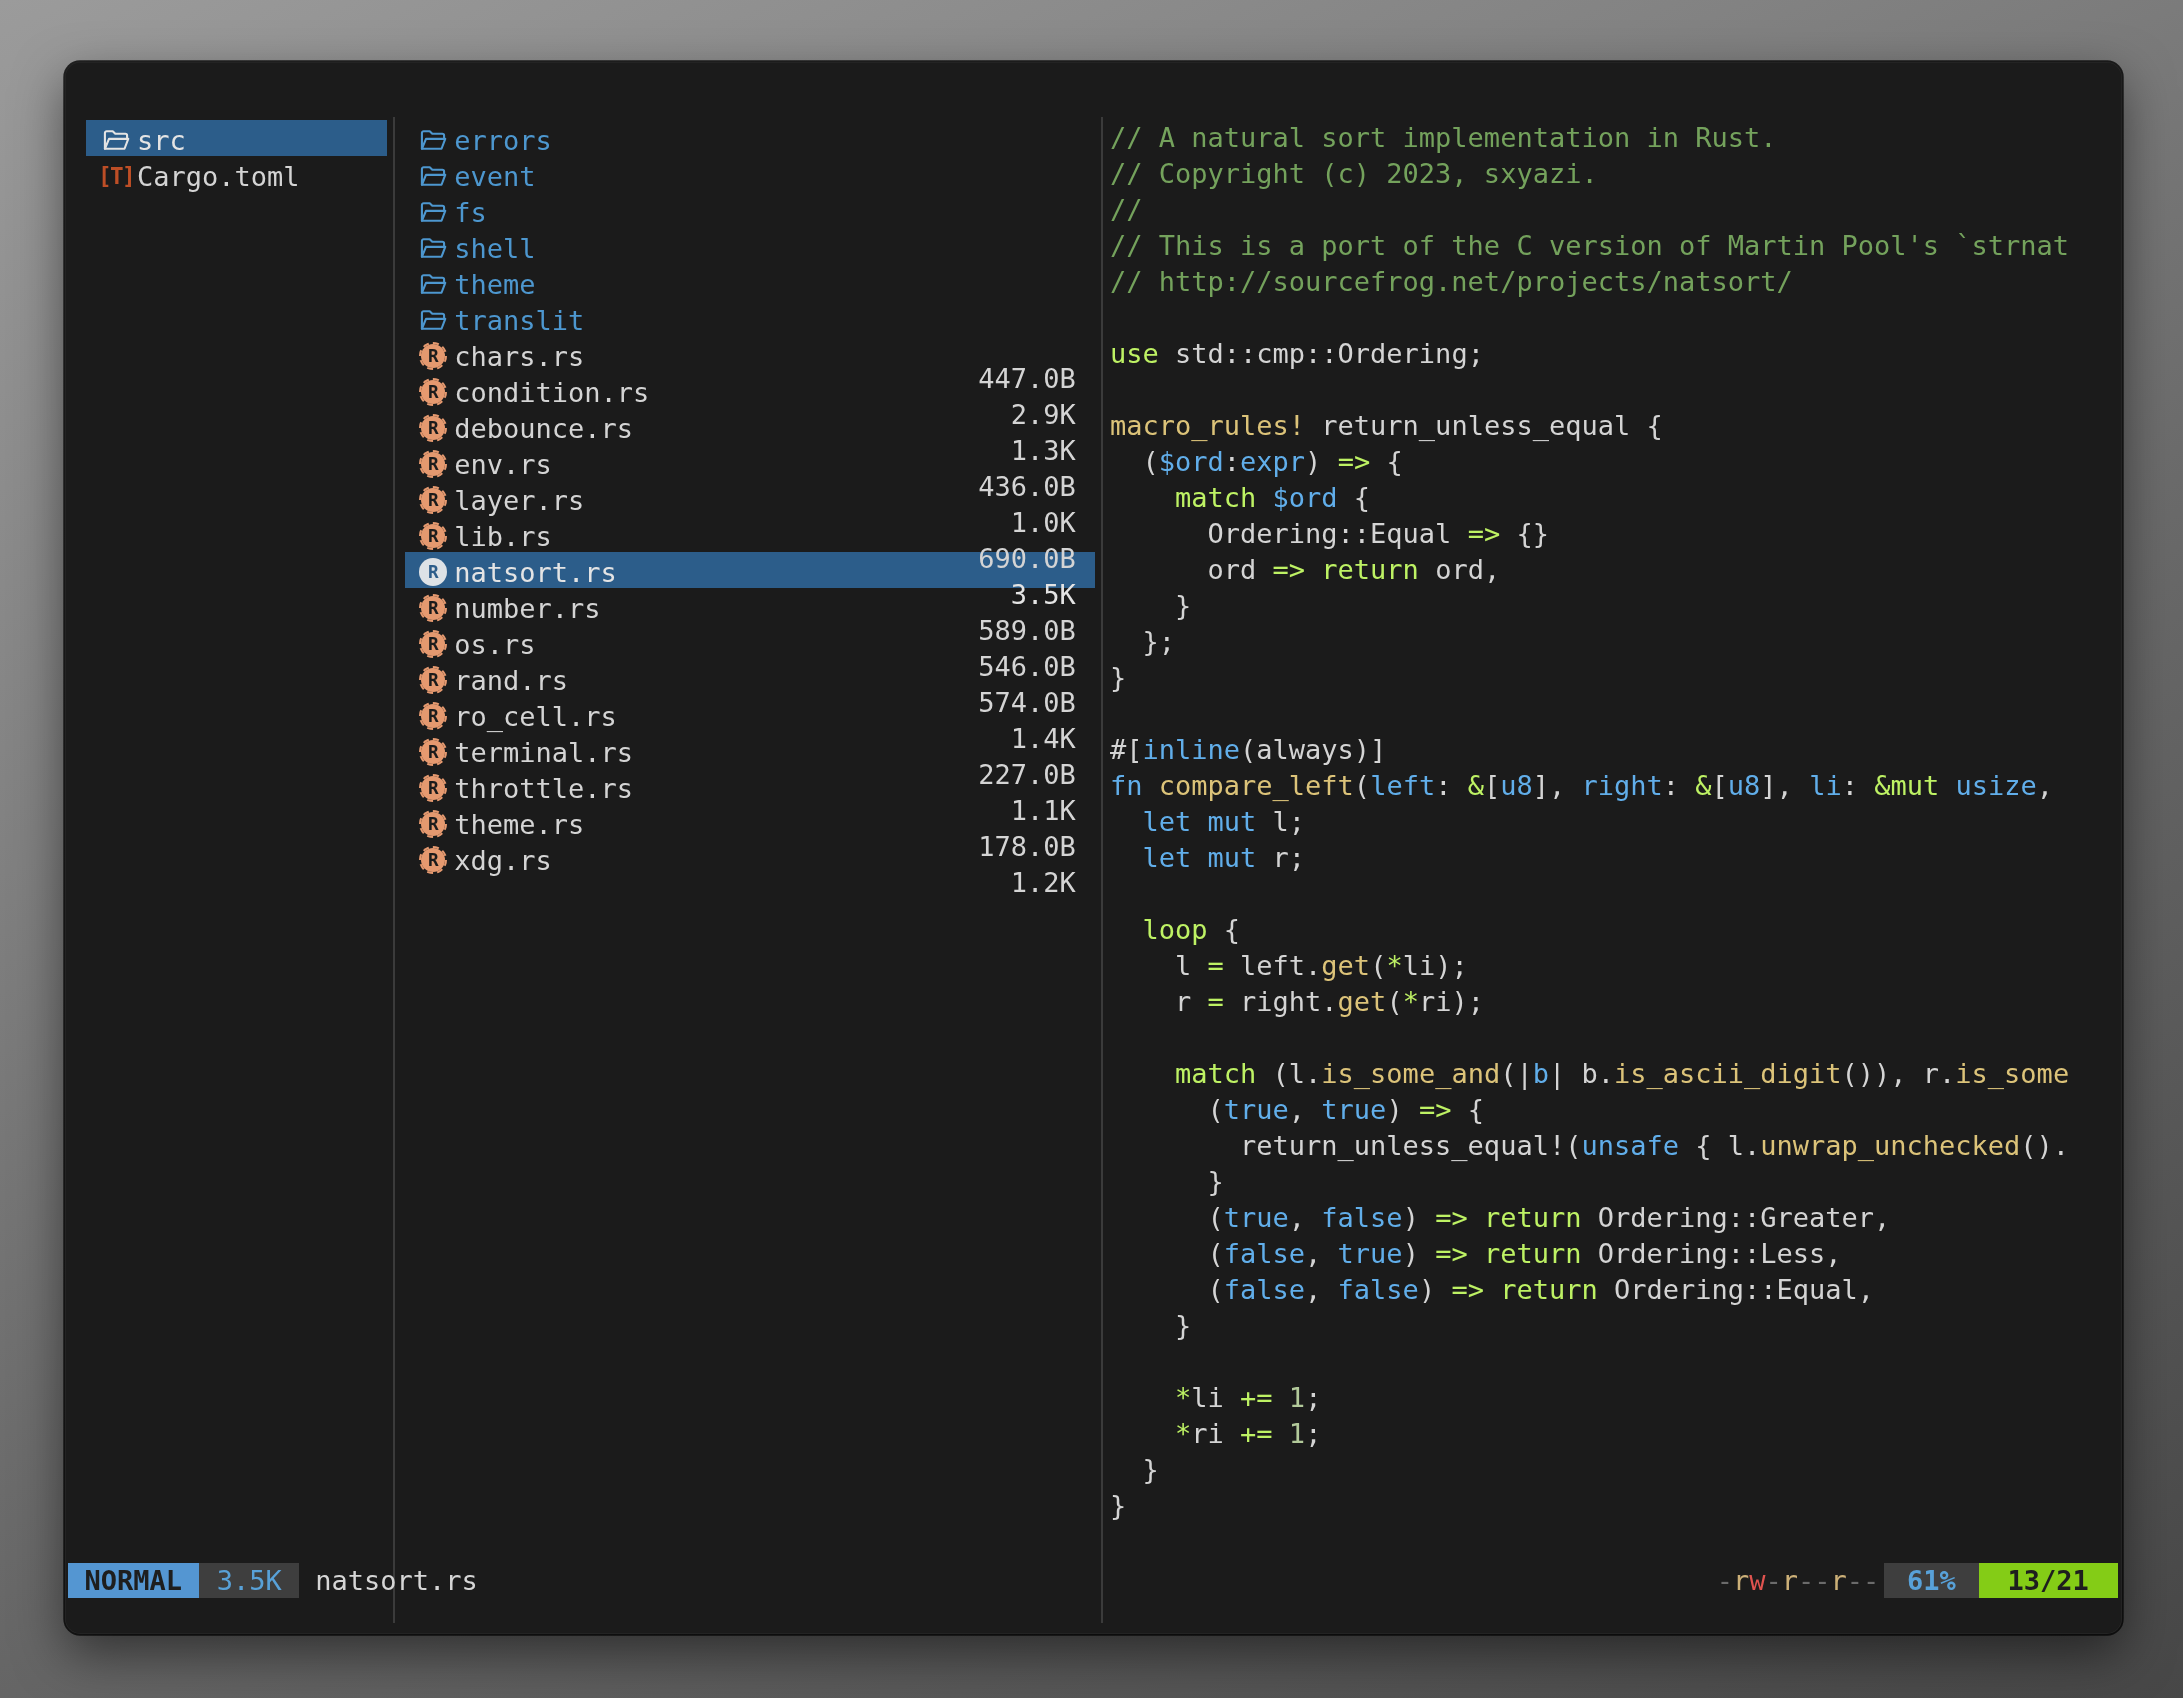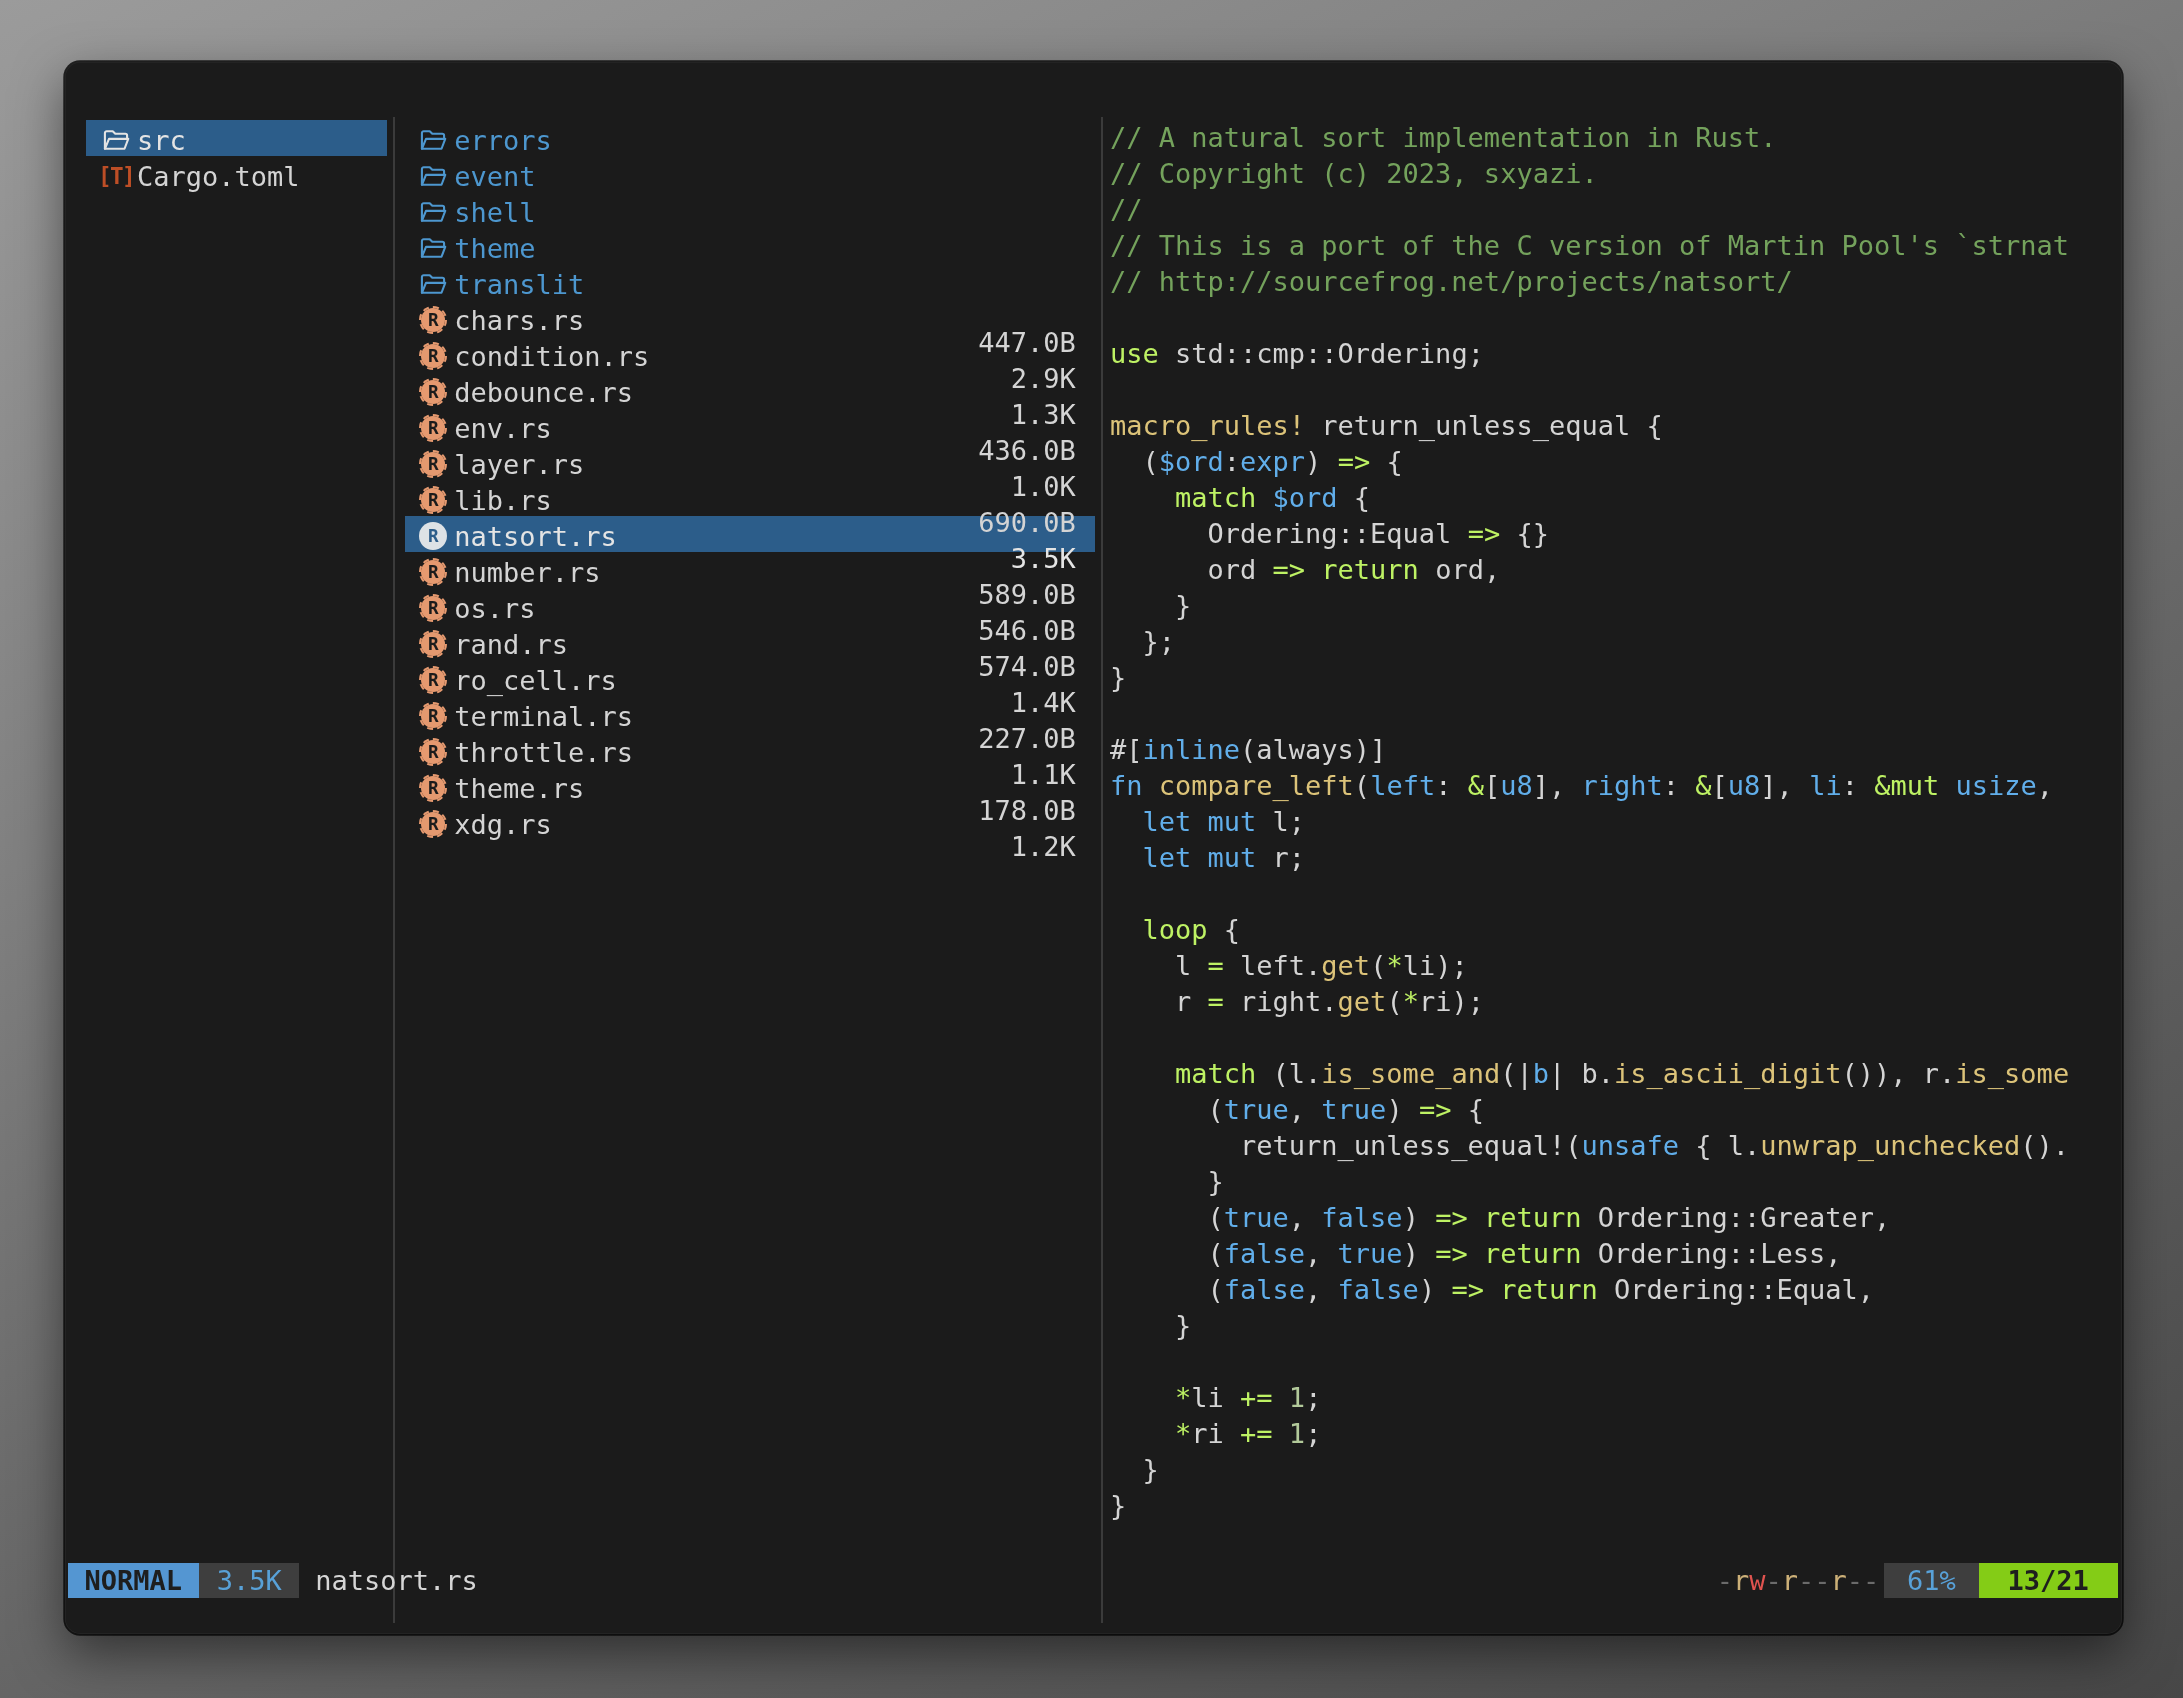--- a/index.html
+++ b/index.html
@@ -58,21 +58,21 @@
   .chip{display:flex;align-items:center;}
   .chip-mode{background:#5496d2;color:#1e1e1e;font-weight:bold;padding:16px 17px;}
   .chip-size{background:#3e3e3e;color:#58a1d8;padding:0 17.6px;}
   .sb-file{color:#d6d6d6;display:flex;align-items:center;margin-left:16px;}
   .sb-spacer{flex:1;}
   .perms{display:flex;align-items:center;margin-right:5px;letter-spacing:0;}
   .perms span{white-space:pre;}
   .p-dash{color:#6b6b6b;}
   .p-r{color:#ccb078;}
   .p-w{color:#e0534f;}
-  .chip-pct{background:#3e3e3e;color:#58a1d8;padding:0 22.7px;}
+  .chip-pct{background:#3e3e3e;color:#58a1d8;padding:0 22.7px;font-weight:bold;}
   .chip-pos{background:#84cc16;color:#1e1e1e;font-weight:bold;padding:0 29px;}
 </style>
 </head>
 <body>
 
 <div class="window">
   <div class="vsep s1"></div>
   <div class="vsep s2"></div>
 
   <div class="pane pane-left" id="left-list">
@@ -103,20 +103,29 @@
         <span class="name">errors</span>
       </div>
       <div class="row is-folder">
         <span class="icn">
           <svg class="svg-folder" viewBox="0 0 24 24">
             <path d="M2.5 19.5 V6 a1.5 1.5 0 0 1 1.5 -1.5 h5.2 l2.2 2.2 H20 a1.5 1.5 0 0 1 1.5 1.5 V10" fill="none" stroke="currentColor" stroke-width="1.8" stroke-linecap="round" stroke-linejoin="round"></path>
             <path d="M2.5 19.5 L6 11 h16.5 l-3.2 8.5 z" fill="none" stroke="currentColor" stroke-width="1.8" stroke-linejoin="round"></path>
           </svg>
         </span>
         <span class="name">event</span>
+      </div>
+      <div class="row is-folder">
+        <span class="icn">
+          <svg class="svg-folder" viewBox="0 0 24 24">
+            <path d="M2.5 19.5 V6 a1.5 1.5 0 0 1 1.5 -1.5 h5.2 l2.2 2.2 H20 a1.5 1.5 0 0 1 1.5 1.5 V10" fill="none" stroke="currentColor" stroke-width="1.8" stroke-linecap="round" stroke-linejoin="round"></path>
+            <path d="M2.5 19.5 L6 11 h16.5 l-3.2 8.5 z" fill="none" stroke="currentColor" stroke-width="1.8" stroke-linejoin="round"></path>
+          </svg>
+        </span>
+        <span class="name">fs</span>
       </div>
       <div class="row is-folder">
         <span class="icn">
           <svg class="svg-folder" viewBox="0 0 24 24">
             <path d="M2.5 19.5 V6 a1.5 1.5 0 0 1 1.5 -1.5 h5.2 l2.2 2.2 H20 a1.5 1.5 0 0 1 1.5 1.5 V10" fill="none" stroke="currentColor" stroke-width="1.8" stroke-linecap="round" stroke-linejoin="round"></path>
             <path d="M2.5 19.5 L6 11 h16.5 l-3.2 8.5 z" fill="none" stroke="currentColor" stroke-width="1.8" stroke-linejoin="round"></path>
           </svg>
         </span>
         <span class="name">shell</span>
       </div>

